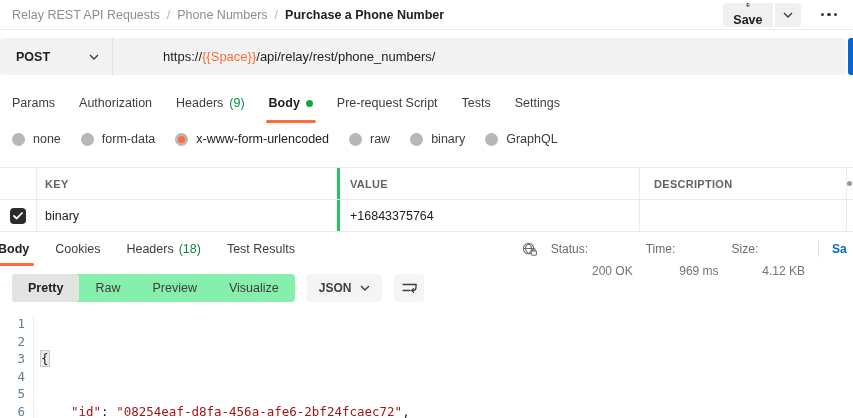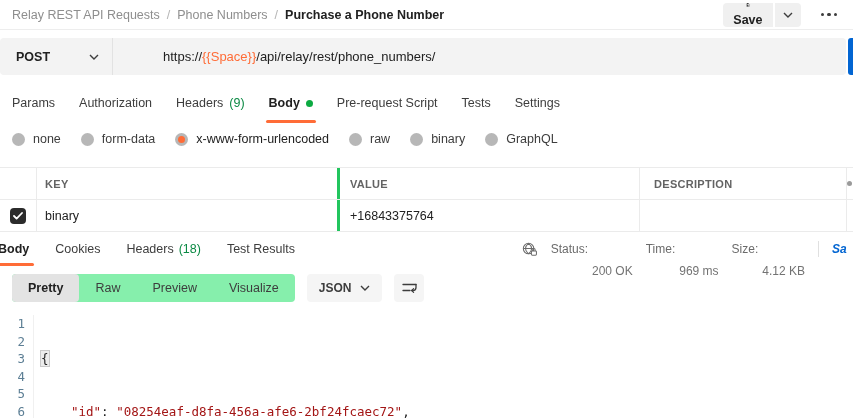--- a/index.html
+++ b/index.html
@@ -71,21 +71,21 @@
   .rsp-tab { position:relative; display:flex; align-items:center; gap:5px; padding:0 13px;
              font-size:12.5px; color:#3d3d3d; }
   .rsp-tab:first-child { padding-left:0; margin-left:-2px; }
   .rsp-tab.active { color:#212121; font-weight:600; }
   .rsp-underline { position:absolute; bottom:0; left:0; right:8px; height:3px;
                    background:#ff6c37; border-radius:2px; }
   .resp-meta { display:flex; align-items:center; gap:13px; font-size:12px; color:#6b6b6b; }
   .meta-item { display:flex; gap:4px; align-items:center; white-space:nowrap; }
   .meta-value { color:#737373; font-weight:400;margin-top:44px; }
   .meta-divider { width:1px; height:16px; background:#e0e0e0; }
-  .save-response { color:#0265d2; font-weight:600; font-size:12px; white-space:nowrap; overflow:hidden; width:21px;font-style:italic; }
+  .save-response { color:#0265d2; font-weight:600; font-size:12px; white-space:nowrap; overflow:hidden; width:21px; }
 
   
   .viewer-toolbar { display:flex; align-items:center; gap:10px; height:44px; padding:0 12px; }
   .segmented { display:flex; background:#86efac; border-radius:4px; height:28px; align-items:stretch; }
   .seg { display:flex; align-items:center; padding:0 16px; font-size:12.5px; color:#3d3d3d; border-radius:4px; }
   .seg.active { background:#e3e3e3; color:#212121; font-weight:600; }
   .lang-select { display:flex; align-items:center; gap:9px; background:#f5f5f5; height:28px;
                  border-radius:4px; padding:0 12px; font-size:12px; font-weight:600; color:#3d3d3d; margin-left:2px; }
   .wrap-btn { width:30px; height:28px; background:#f5f5f5; border-radius:4px;
               display:flex; align-items:center; justify-content:center; margin-left:2px; }

